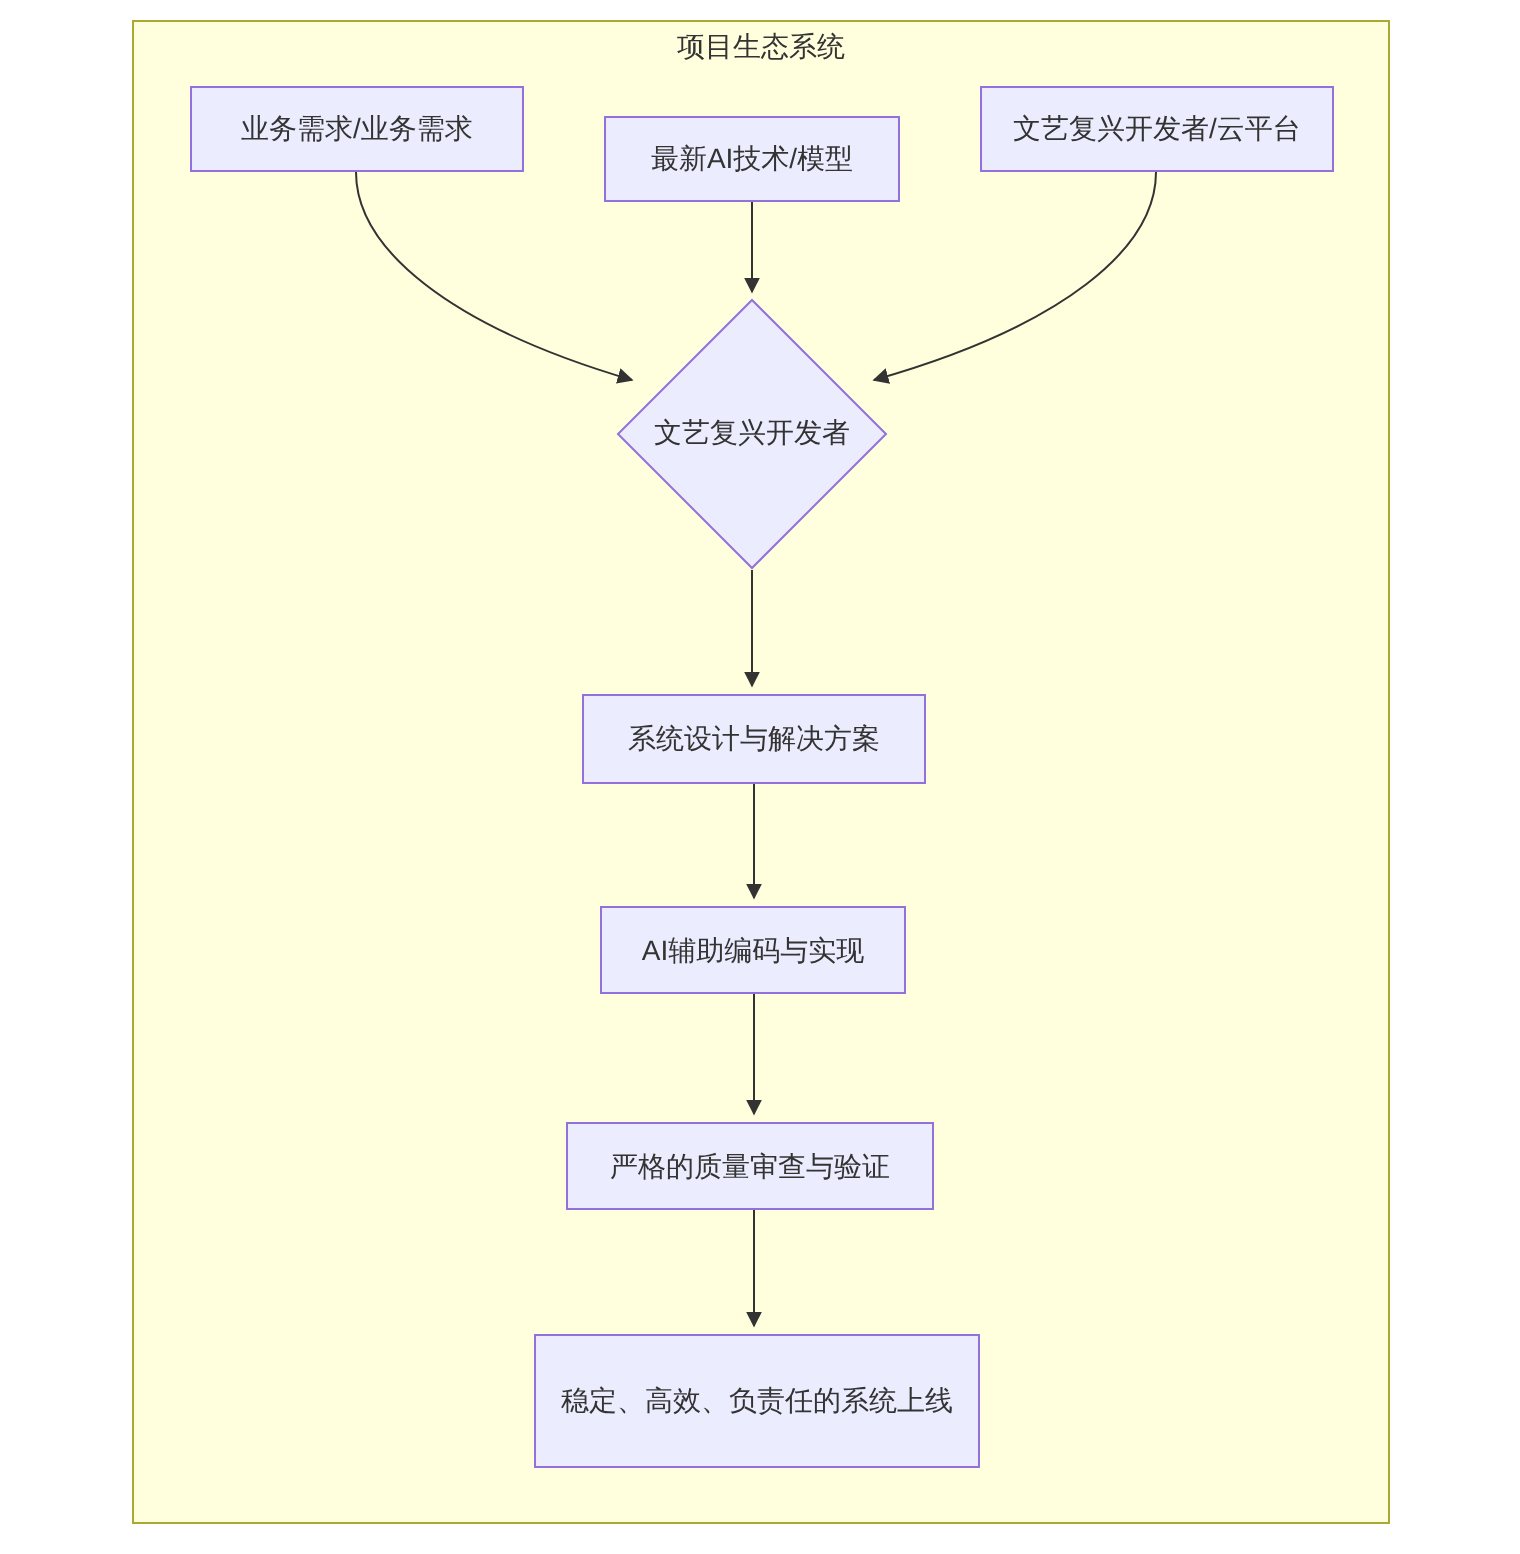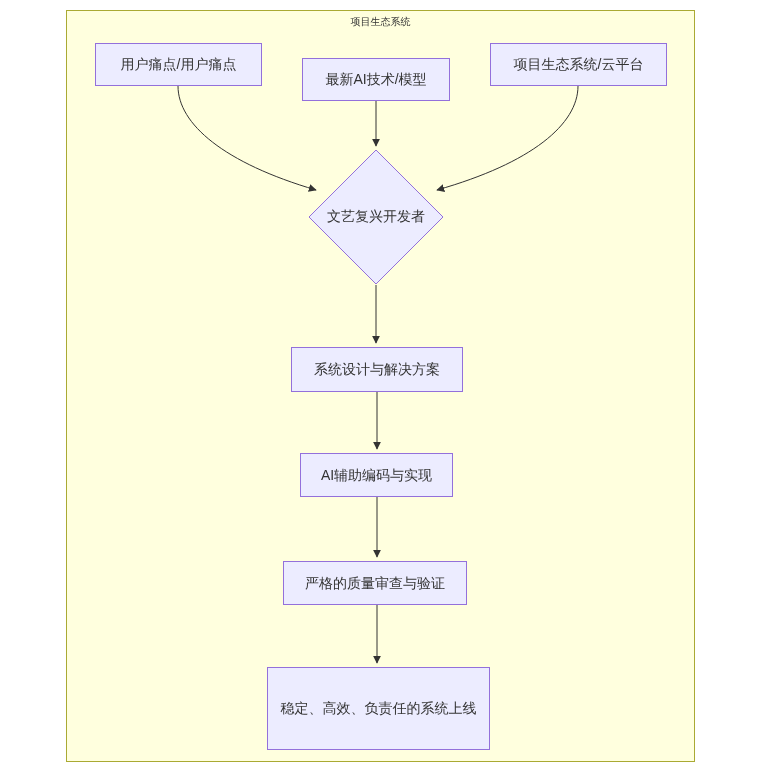--- a/index.html
+++ b/index.html
@@ -19,21 +19,21 @@
     box-sizing: border-box;
     background: var(--cluster-fill, #ffffde);
     border: 1px solid var(--cluster-stroke, #aaaa33);
     z-index: 1;
   }
   .cluster-title {
     position: absolute;
     left: 0; top: 4px;
     width: 100%;
     text-align: center;
-    font-size: 10px;
+    font-size: 14px;
     color: var(--text, #333333);
   }
   .edges {
     position: absolute;
     left: 0; top: 0;
     width: 760px; height: 777px;
     z-index: 2;
     pointer-events: none;
   }
   .edges path.edge {
@@ -72,21 +72,21 @@
     font-size: 14px;
     color: var(--text, #333333);
     z-index: 3;
   }
   .node-business { left: 95px;  top: 43px;  width: 167px; height: 43px; }
   .node-aitech   { left: 302px; top: 58px;  width: 148px; height: 43px; }
   .node-infra    { left: 490px; top: 43px;  width: 177px; height: 43px; }
   .node-design   { left: 291px; top: 347px; width: 172px; height: 45px; text-align: center; }
   .node-coding   { left: 300px; top: 453px; width: 153px; height: 44px; }
   .node-qa       { left: 283px; top: 561px; width: 184px; height: 44px; }
-  .node-launch   { left: 267px; top: 667px; width: 223px; height: 83px; padding: 0 8px; }
+  .node-launch   { left: 267px; top: 667px; width: 223px; height: 67px; padding: 0 8px; }
 </style>
 </head>
 <body>
 
 <div class="page">
 
   <div class="cluster">
     <div class="cluster-title">项目生态系统</div>
   </div>
 
@@ -101,25 +101,25 @@
     <path class="edge" d="M 376 86 L 376 146" marker-end="url(#arrow)"></path>
     <path class="edge" d="M 578 86 C 578 124, 532 163, 437 190" marker-end="url(#arrow)"></path>
     <path class="edge" d="M 376 285 L 376 343" marker-end="url(#arrow)"></path>
     <path class="edge" d="M 377 392 L 377 449" marker-end="url(#arrow)"></path>
     <path class="edge" d="M 377 497 L 377 557" marker-end="url(#arrow)"></path>
     <path class="edge" d="M 377 605 L 377 663" marker-end="url(#arrow)"></path>
 
     <polygon class="diamond" points="376,150 443,217 376,284 309,217"></polygon>
   </svg>
 
-  <div class="node node-business">用户痛点/用户痛点</div>
+  <div class="node node-business">业务需求/业务需求</div>
 
   <div class="node node-aitech">最新AI技术/模型</div>
 
-  <div class="node node-infra">项目生态系统/云平台</div>
+  <div class="node node-infra">文艺复兴开发者/云平台</div>
 
   <div class="diamond-label">文艺复兴开发者</div>
 
   <div class="node node-design">系统设计与解决方案</div>
 
   <div class="node node-qa">严格的质量审查与验证</div>
 
   <div class="node node-coding">AI辅助编码与实现</div>
 
   <div class="node node-launch">稳定、高效、负责任的系统上线</div>

